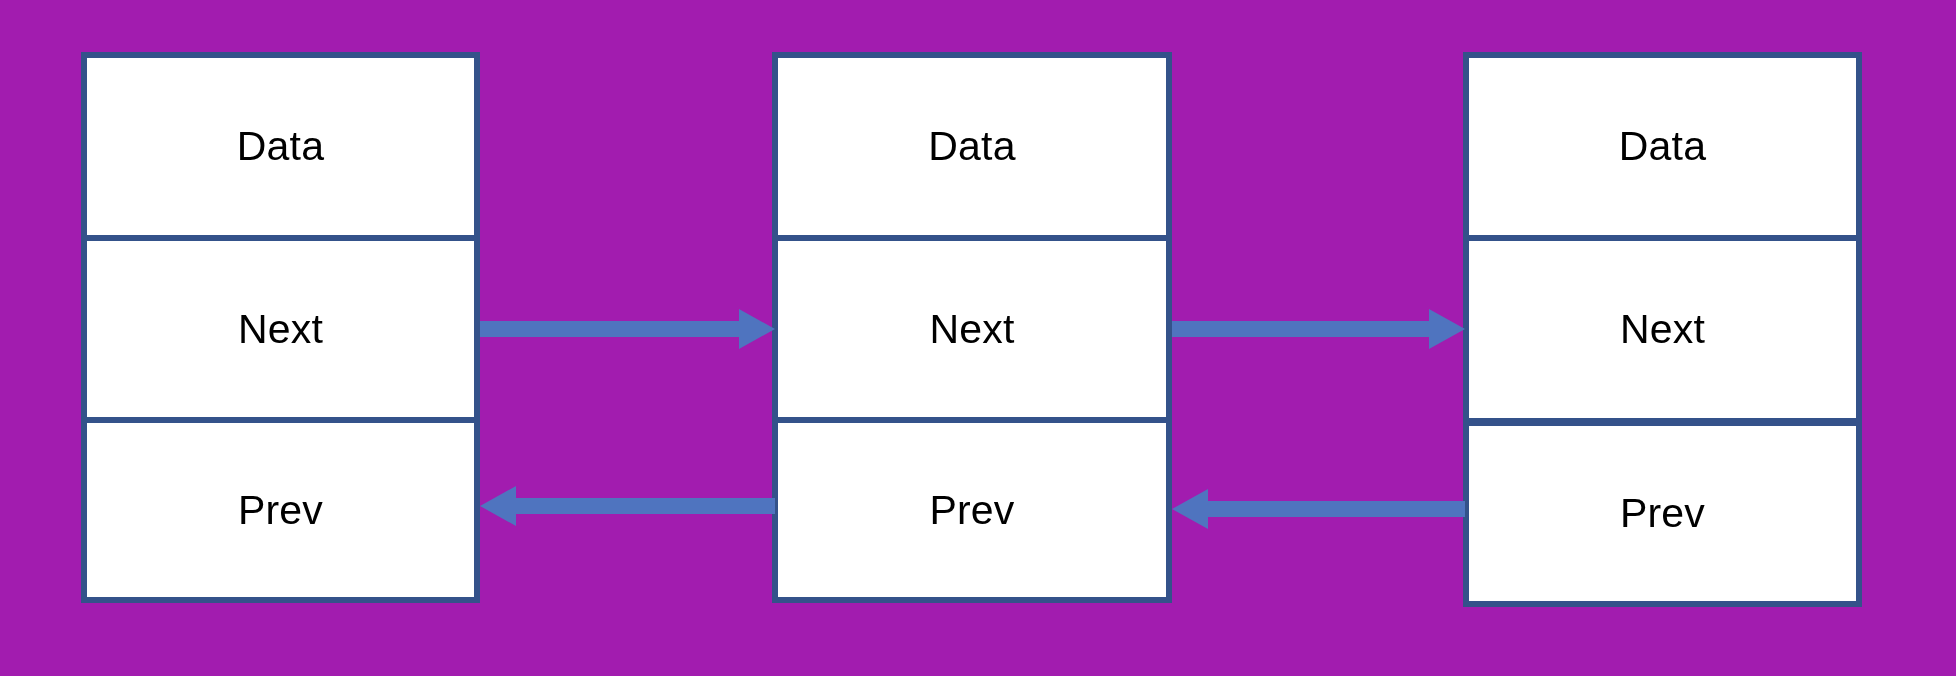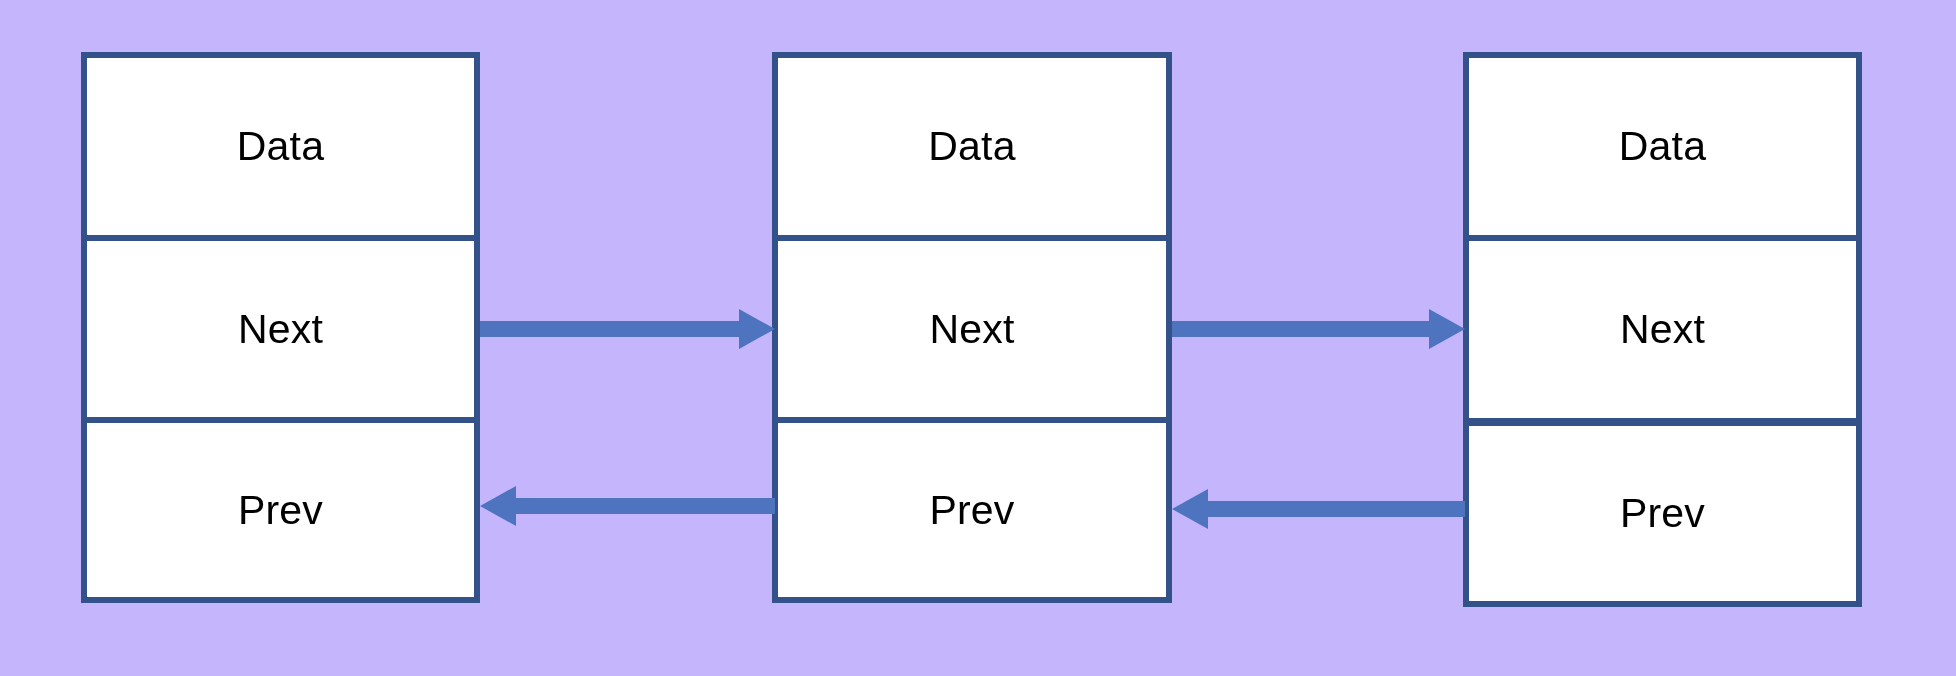--- a/index.html
+++ b/index.html
@@ -50,21 +50,21 @@
   
   .arrow {
     position: absolute;
     pointer-events: none;
   }
   .arrow svg { display: block; overflow: visible; }
 </style>
 </head>
 <body style="background: rgb(255, 255, 255);">
 
-<div id="canvas" style="background: #c4b5fd;">
+<div id="canvas" style="background: #a21caf;">
 
   <div class="node" style="left: 81px; top: 52px; width: 399px; height: 551px; border-color: rgb(52, 82, 138);">
     <div class="node-cell divider-below" style="height: 183px; border-bottom-color: rgb(52, 82, 138); color: rgb(0, 0, 0);">
       <span>Data</span>
     </div>
     <div class="node-cell divider-below" style="height: 182px; border-bottom-color: rgb(52, 82, 138); color: rgb(0, 0, 0);">
       <span>Next</span>
     </div>
     <div class="node-cell" style="flex: 1 1 auto; color: rgb(0, 0, 0);">
       <span>Prev</span>

